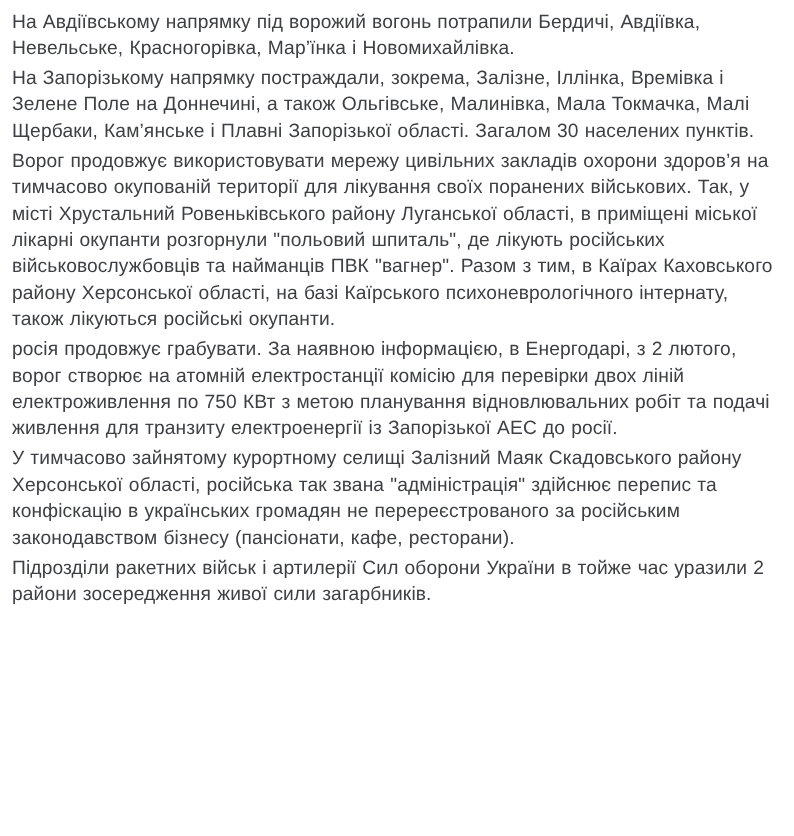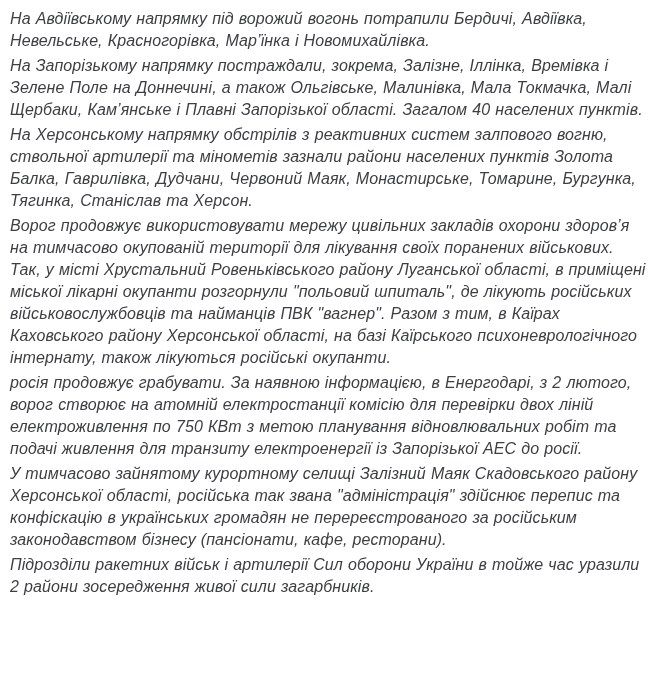--- a/index.html
+++ b/index.html
@@ -17,31 +17,29 @@
     width: 662px;
     padding: 8px 16px 6px 10px;
     font-size: 16px;
     line-height: 22px;
     letter-spacing: 0.1px;
     word-spacing: 0.5px;
   }
   .post p {
     margin: 0 0 3px 0;
     padding: 0;
-    font-style: italic;
   }
   .post p:last-child {
     margin-bottom: 0;
   }
 </style>
 </head>
 <body style="color: rgb(61, 63, 66); background: rgb(255, 255, 255);">
 
 <div class="post">
   <p>На Авдіївському напрямку під ворожий вогонь потрапили Бердичі, Авдіївка, Невельське, Красногорівка, Мар’їнка і Новомихайлівка.</p>
-  <p>На Запорізькому напрямку постраждали, зокрема, Залізне, Іллінка, Времівка і Зелене Поле на Доннечині, а також Ольгівське, Малинівка, Мала Токмачка, Малі Щербаки, Кам’янське і Плавні Запорізької області. Загалом 40 населених пунктів.</p>
-  <p>На Херсонському напрямку обстрілів з реактивних систем залпового вогню, ствольної артилерії та мінометів зазнали райони населених пунктів Золота Балка, Гаврилівка, Дудчани, Червоний Маяк, Монастирське, Томарине, Бургунка, Тягинка, Станіслав та Херсон.</p>
+  <p>На Запорізькому напрямку постраждали, зокрема, Залізне, Іллінка, Времівка і Зелене Поле на Доннечині, а також Ольгівське, Малинівка, Мала Токмачка, Малі Щербаки, Кам’янське і Плавні Запорізької області. Загалом 30 населених пунктів.</p>
   <p>Ворог продовжує використовувати мережу цивільних закладів охорони здоров’я на тимчасово окупованій території для лікування своїх поранених військових. Так, у місті Хрустальний Ровеньківського району Луганської області, в приміщені міської лікарні окупанти розгорнули "польовий шпиталь", де лікують російських військовослужбовців та найманців ПВК "вагнер". Разом з тим, в Каїрах Каховського району Херсонської області, на базі Каїрського психоневрологічного інтернату, також лікуються російські окупанти.</p>
   <p>росія продовжує грабувати. За наявною інформацією, в Енергодарі, з 2 лютого, ворог створює на атомній електростанції комісію для перевірки двох ліній електроживлення по 750 КВт з метою планування відновлювальних робіт та подачі живлення для транзиту електроенергії із Запорізької АЕС до росії.</p>
   <p>У тимчасово зайнятому курортному селищі Залізний Маяк Скадовського району Херсонської області, російська так звана "адміністрація" здійснює перепис та конфіскацію в українських громадян не перереєстрованого за російським законодавством бізнесу (пансіонати, кафе, ресторани).</p>
   <p>Підрозділи ракетних військ і артилерії Сил оборони України в тойже час уразили 2 райони зосередження живої сили загарбників.</p>
 
 </div>
 
 </body></html>

